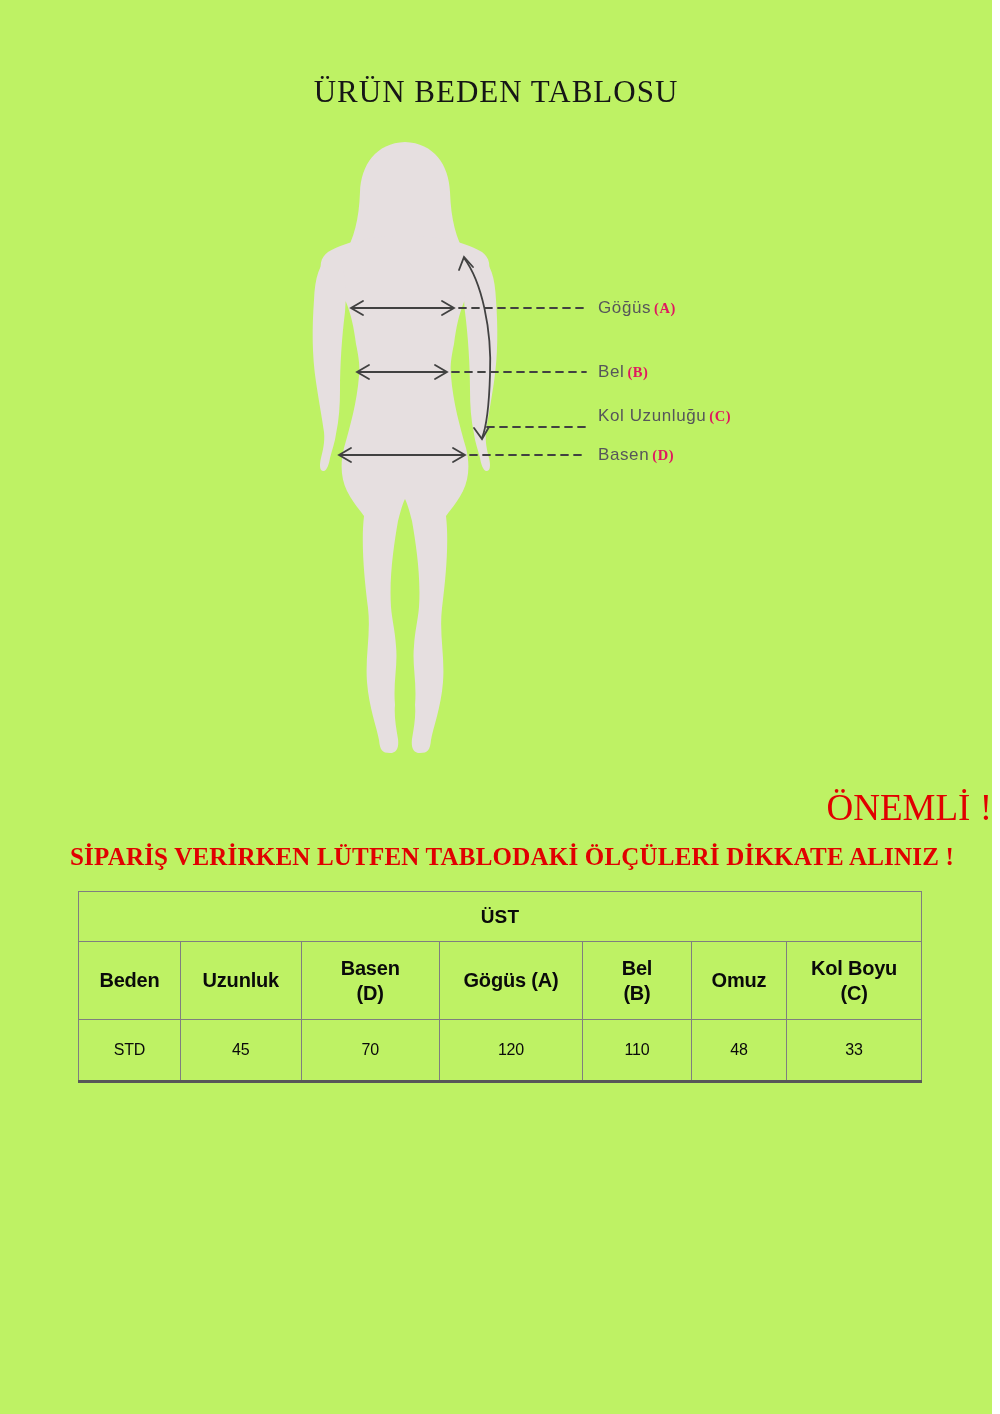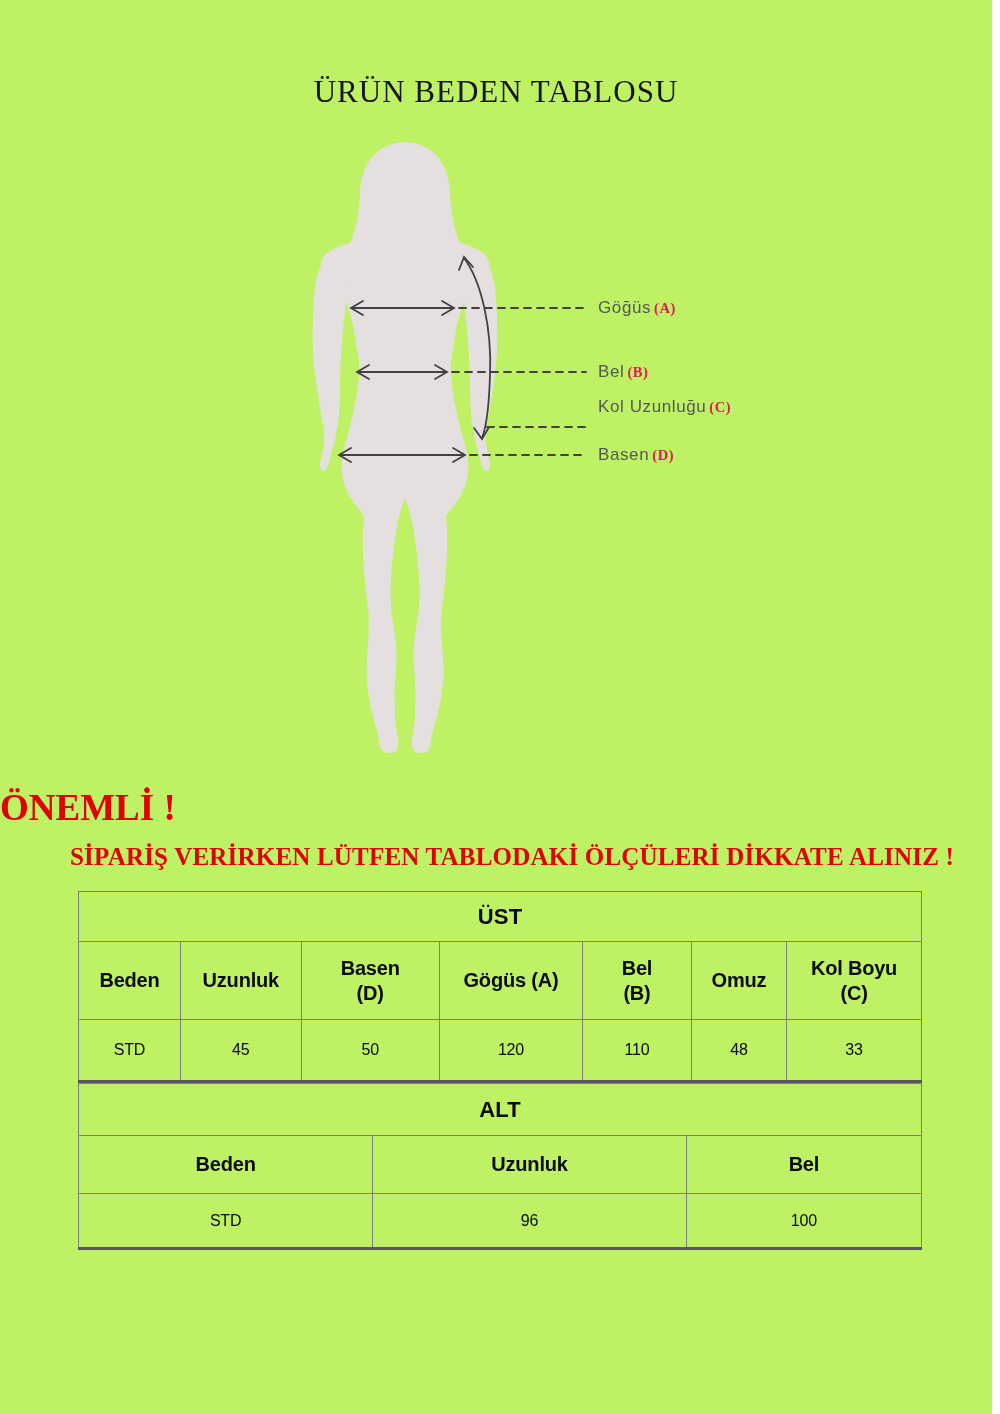--- a/index.html
+++ b/index.html
@@ -51,23 +51,23 @@
   .measure-label .code{
     font-family:"Liberation Serif", serif;
     font-weight:bold;
     font-size:14.5px;
     color:var(--accent-pink);
     margin-left:3px;
   }
   .important-heading{
     position:absolute;
     top:786px; left:0; width:100%;
-    text-align:left;
-    font-family:"Liberation Serif", serif;
-    font-weight:bold;
+    text-align:right;
+    font-family:"Liberation Serif", serif;
+    font-weight:normal;
     font-size:37px;
     color:var(--red);
   }
   .warning-text{
     position:absolute;
     top:843px; left:16px; width:100%;
     text-align:center;
     font-family:"Liberation Serif", serif;
     font-weight:bold;
     font-size:25px;
@@ -86,21 +86,21 @@
     color:var(--ink);
   }
   table.size-table th, table.size-table td{
     border:1px solid var(--border-thin);
     text-align:center;
     vertical-align:middle;
     padding:0 2px;
   }
   table.size-table .section-cell{
     font-weight:bold;
-    font-size:22px;
+    font-size:19px;
     letter-spacing:.2px;
   }
   table.size-table .header-cell{
     font-weight:bold;
     font-size:20px;
     line-height:1.25;
     letter-spacing:-0.2px;
     white-space:pre-line;
   }
   table.size-table .data-cell{
@@ -228,21 +228,21 @@
   </svg>
 
   <div class="measure-label" style="top:297px;justify-content:space-between;">
     <span>Göğüs</span>
       <span class="code">(A)</span>
   </div>
   <div class="measure-label" style="top:361px;">
     <span>Bel</span>
       <span class="code">(B)</span>
   </div>
-  <div class="measure-label" style="top:396px;">
+  <div class="measure-label" style="top:405px;">
     <span>Kol Uzunluğu</span>
       <span class="code">(C)</span>
   </div>
   <div class="measure-label" style="top:444px;">
     <span>Basen</span>
       <span class="code">(D)</span>
   </div>
 
   <div class="important-heading">ÖNEMLİ !</div>
   <div class="warning-text">SİPARİŞ VERİRKEN LÜTFEN TABLODAKİ ÖLÇÜLERİ DİKKATE ALINIZ !</div>
@@ -270,45 +270,23 @@
             <th class="header-cell">Gögüs (A)</th>
             <th class="header-cell">Bel
 (B)</th>
             <th class="header-cell">Omuz</th>
             <th class="header-cell">Kol Boyu
 (C)</th>
           </tr>
           <tr class="data-row">
             <td class="data-cell">STD</td>
             <td class="data-cell">45</td>
-            <td class="data-cell">50</td>
+            <td class="data-cell">70</td>
             <td class="data-cell">120</td>
             <td class="data-cell">110</td>
             <td class="data-cell">48</td>
             <td class="data-cell">33</td>
           </tr>
         </tbody>
     </table>
-    <table class="size-table" id="alt-table">
-      <colgroup>
-        <col style="width:34.9%">
-          <col style="width:37.2%">
-          <col style="width:27.9%">
-      </colgroup>
-      <tbody>
-          <tr class="section-row">
-            <th class="section-cell" colspan="3">ALT</th>
-          </tr>
-          <tr class="header-row">
-            <th class="header-cell">Beden</th>
-            <th class="header-cell">Uzunluk</th>
-            <th class="header-cell">Bel</th>
-          </tr>
-          <tr class="data-row">
-            <td class="data-cell">STD</td>
-            <td class="data-cell">96</td>
-            <td class="data-cell">100</td>
-          </tr>
-        </tbody>
-    </table>
   </div>
 
 </div>
 
 </body></html>

